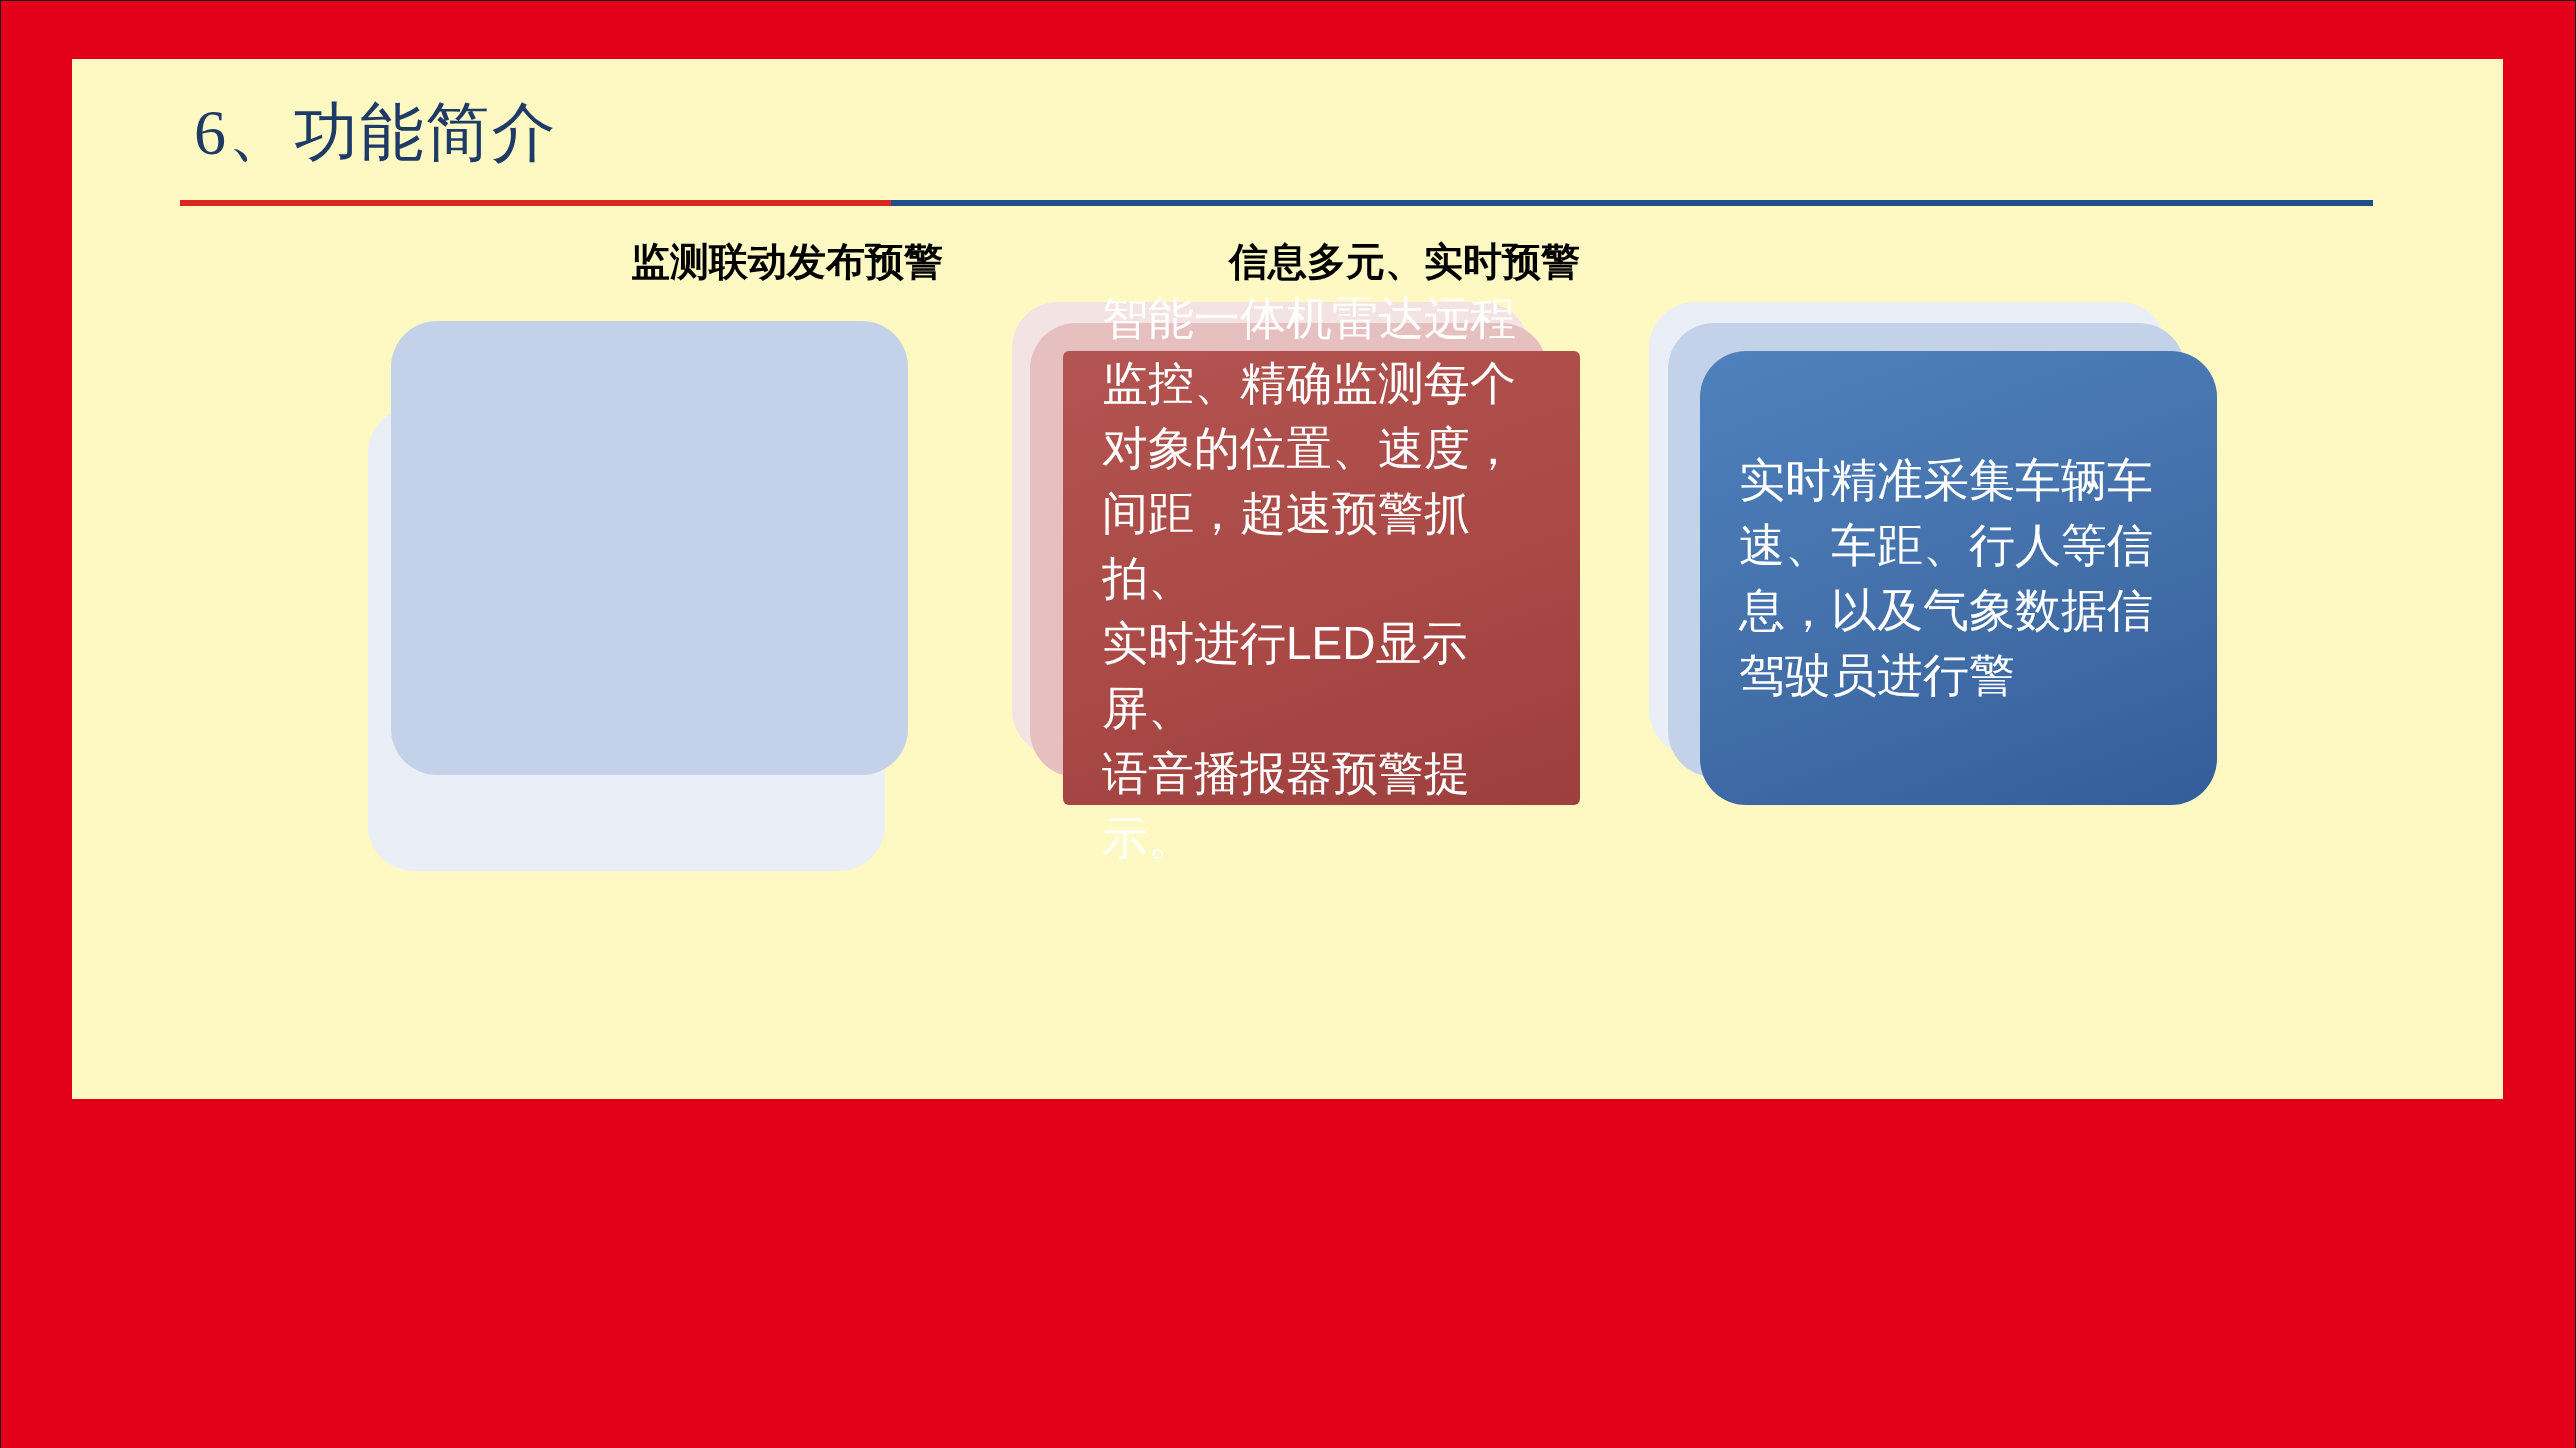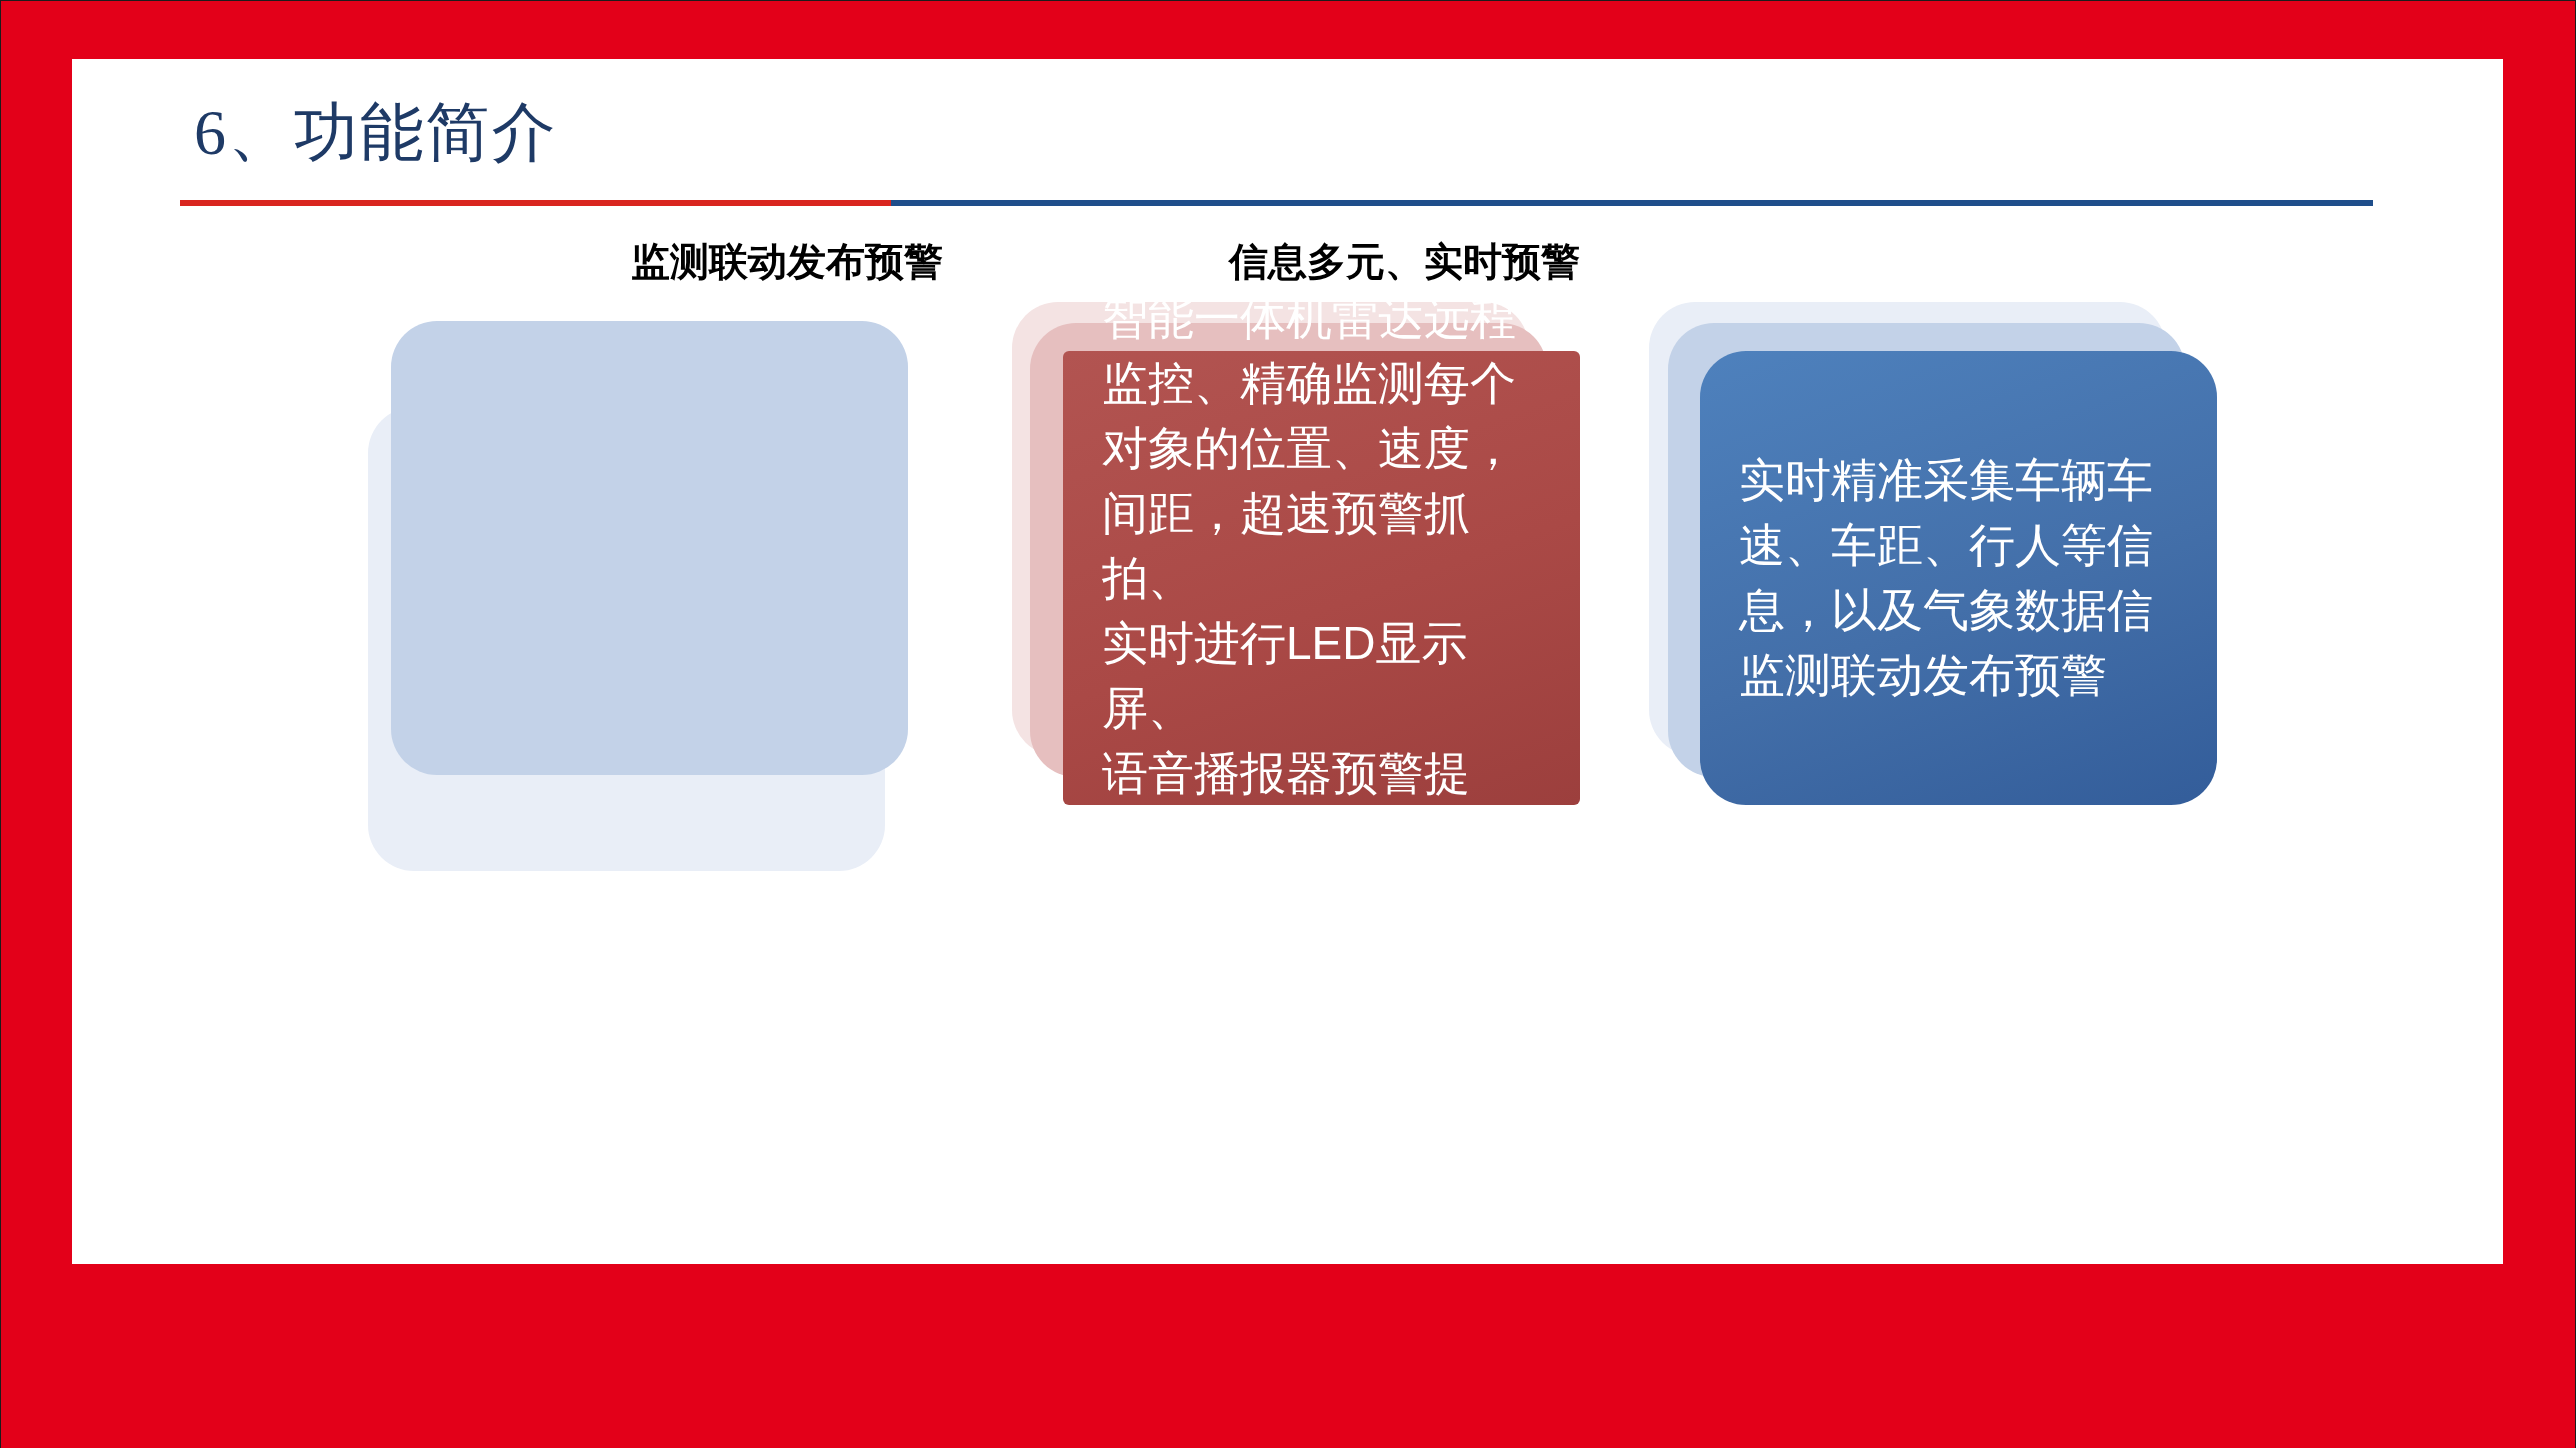--- a/index.html
+++ b/index.html
@@ -1,18 +1,18 @@
 <!DOCTYPE html>
 <html><head>
 <meta charset="utf-8">
 <style>
   html,body{margin:0;padding:0;}
   body{width:2576px;height:1449px;font-family:"Liberation Sans","DejaVu Sans",sans-serif;}
   .slide{position:relative;width:2576px;height:1449px;background:#e30019;box-sizing:border-box;border:1.9px solid #1c1c1c;overflow:hidden;}
-  .content{position:absolute;left:71px;top:58px;width:2431px;height:1205px;background:#ffffff;}
+  .content{position:absolute;left:71px;top:58px;width:2431px;height:1040px;background:#fef9c3;}
   .title{position:absolute;left:122px;top:35px;font-family:"Liberation Serif","DejaVu Serif",serif;font-size:64px;line-height:77px;color:#1e3a66;letter-spacing:1.9px;white-space:nowrap;}
   .rule{position:absolute;top:141px;height:5.8px;}
   .rule.red{left:108px;width:711px;background:#d9261f;}
   .rule.blue{left:819px;width:1482px;background:#1f4e8b;}
   .col-header{position:absolute;top:180px;width:517px;text-align:right;font-family:"Liberation Serif","DejaVu Serif",serif;font-weight:700;font-size:39px;line-height:46px;color:#000000;white-space:nowrap;}
   .layer{position:absolute;width:517px;height:454px;border-radius:46px;}
   .layer.light-blue{background:#e9eef7;}
   .layer.mid-blue{background:#c3d2e8;}
   .layer.light-pink{background:#f4e3e3;}
   .layer.mid-pink{background:#e6bfbf;}
@@ -52,18 +52,18 @@
 实时进行LED显示屏、
 语音播报器预警提示。</div>
     </div>
 
     <div class="layer light-blue c3-light"></div>
     <div class="layer mid-blue c3-mid"></div>
     <div class="card blue c3-card">
       <div class="card-text">实时精准采集车辆车
 速、车距、行人等信
 息，以及气象数据信
-监测联动发布预警</div>
+驾驶员进行警</div>
     </div>
 
   </div>
 </div>
 
 
 </body></html>

